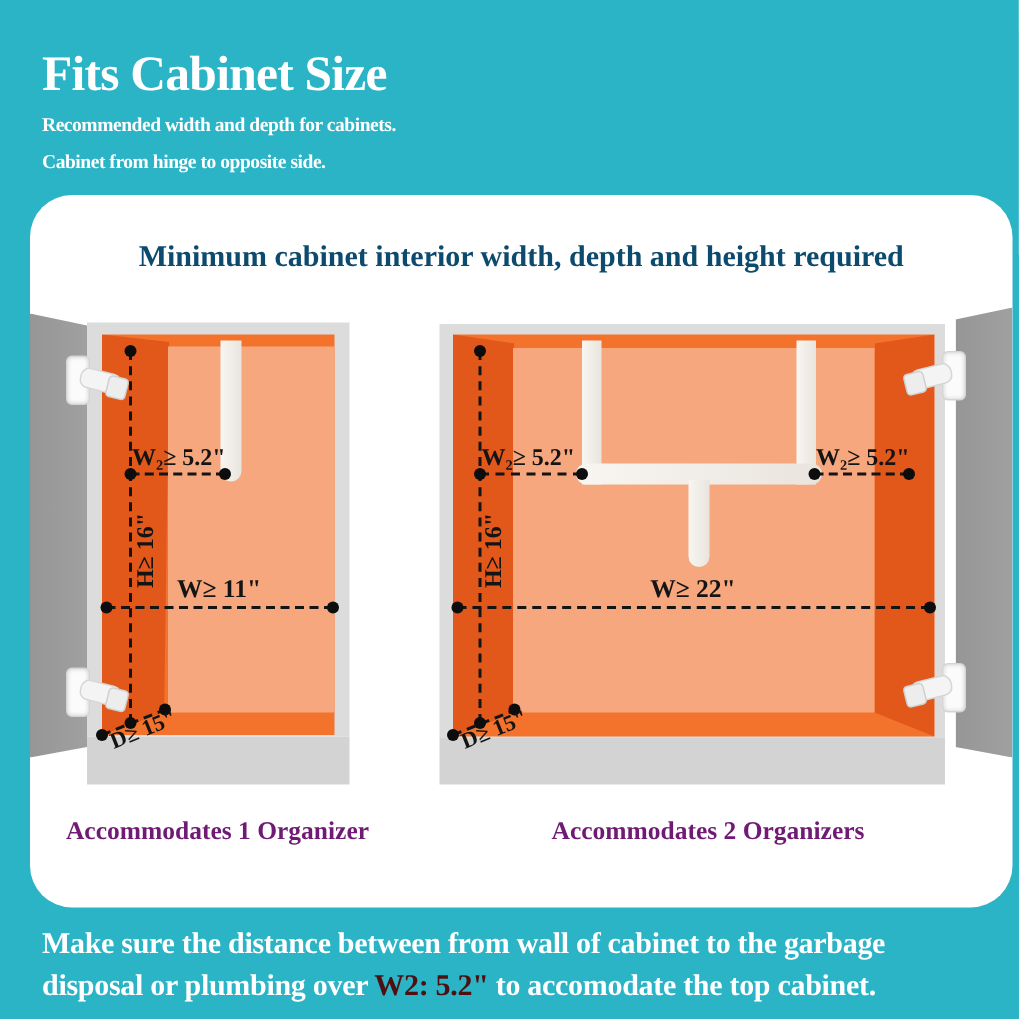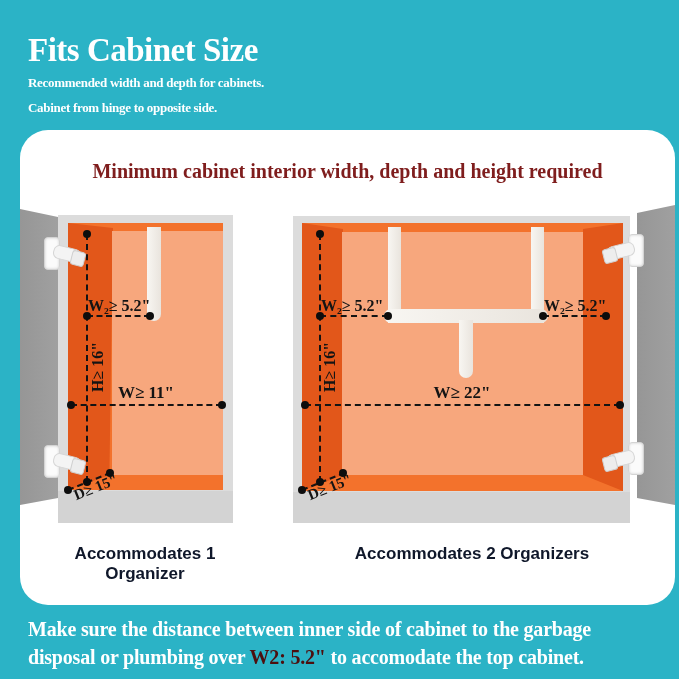--- a/index.html
+++ b/index.html
@@ -6,21 +6,21 @@
   .stage{position:relative;width:679px;height:679px;background:#2bb3c6;overflow:hidden;
          font-family:"Liberation Serif", serif;color:#141414;margin-top:20px;}
   .abs{position:absolute;}
 
   
   .hdr-title{left:28px;top:12px;font-size:33px;font-weight:bold;color:#fff;letter-spacing:-0.5px;}
   .hdr-sub{left:28px;top:50px;font-size:13px;font-weight:bold;color:#fff;line-height:25px;letter-spacing:-0.3px;}
 
   
   .panel{left:20px;top:110px;width:655px;height:475px;background:#fff;border-radius:28px;}
-  .panel-title{left:20px;top:140px;width:655px;text-align:center;font-size:20px;font-weight:bold;color:#7f1d1d;}
+  .panel-title{left:20px;top:140px;width:655px;text-align:center;font-size:20px;font-weight:bold;color:#0c4a6e;}
 
   
   .door{background:linear-gradient(to right,#969696,#a0a0a0);}
   .frame{background:#dcdcdc;}
   .plinth{background:#d3d3d3;}
   .orange-base{background:#f3722c;}
   .wall-dark{background:#e2571a;}
   .wall-light{background:#f7a77d;}
 
   .pipe{background:linear-gradient(to right,#f8f6f2,#e9e4dd);}
@@ -38,22 +38,22 @@
   
   .dash-h{position:absolute;height:0;border-top:2px dashed #141414;}
   .dash-v{position:absolute;width:0;border-left:2px dashed #141414;}
   .dash-d{position:absolute;height:0;border-top:2px dashed #141414;transform:rotate(-22deg);transform-origin:left center;}
   .dot{position:absolute;width:8px;height:8px;border-radius:50%;background:#0d0d0d;}
   .meas{position:absolute;font-weight:bold;color:#141414;white-space:nowrap;}
   .vlabel{transform:rotate(-90deg);text-align:center;}
   .dlabel{transform:rotate(-22deg);text-align:center;}
 
   
-  .caption{position:absolute;top:524px;font-family:Liberation Sans, sans-serif;
-           font-size:17px;font-weight:600;color:#0f172a;text-align:center;}
+  .caption{position:absolute;top:524px;font-family:Liberation Serif, serif;
+           font-size:17px;font-weight:600;color:#701a75;text-align:center;}
   .footer{left:28px;top:595px;width:632px;font-size:20px;font-weight:bold;color:#fff;
           line-height:28px;letter-spacing:-0.2px;}
   .footer .hl{color:#4d0f0f;}
 </style>
 </head>
 <body>
 
 <div class="stage">
 
   <div class="abs hdr-title">Fits Cabinet Size</div>
@@ -153,17 +153,17 @@
   <div class="dash-d" style="left:302px;top:469px;width:46px;"></div>
   <div class="dot" style="left:298px;top:466px;"></div>
   <div class="dot" style="left:316px;top:458px;"></div>
   <div class="dot" style="left:339px;top:449px;"></div>
   <div class="meas dlabel" style="left:304px;top:459px;width:52px;font-size:15px;">D≥ 15"</div>
 
   <div class="caption" style="left:35px;width:220px;">Accommodates 1 Organizer</div>
   <div class="caption" style="left:352px;width:240px;">Accommodates 2 Organizers</div>
 
   <div class="abs footer">
-    <div>Make sure the distance between inner side of cabinet to the garbage</div>
+    <div>Make sure the distance between from wall of cabinet to the garbage</div>
     <div><span>disposal or plumbing over </span><span class="hl">W2: 5.2"</span><span> to accomodate the top cabinet.</span></div>
   </div>
 
 </div>
 
 </body></html>

